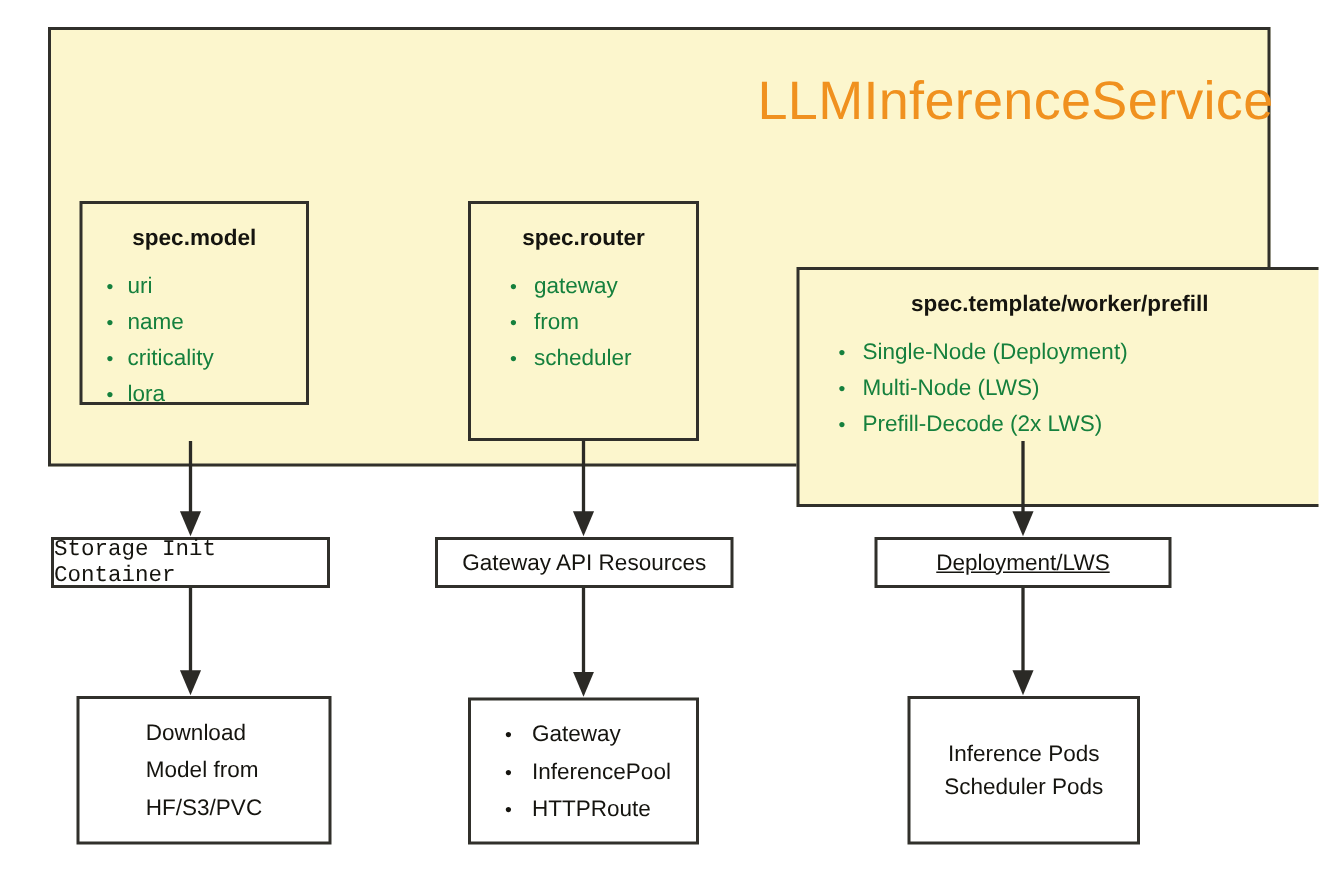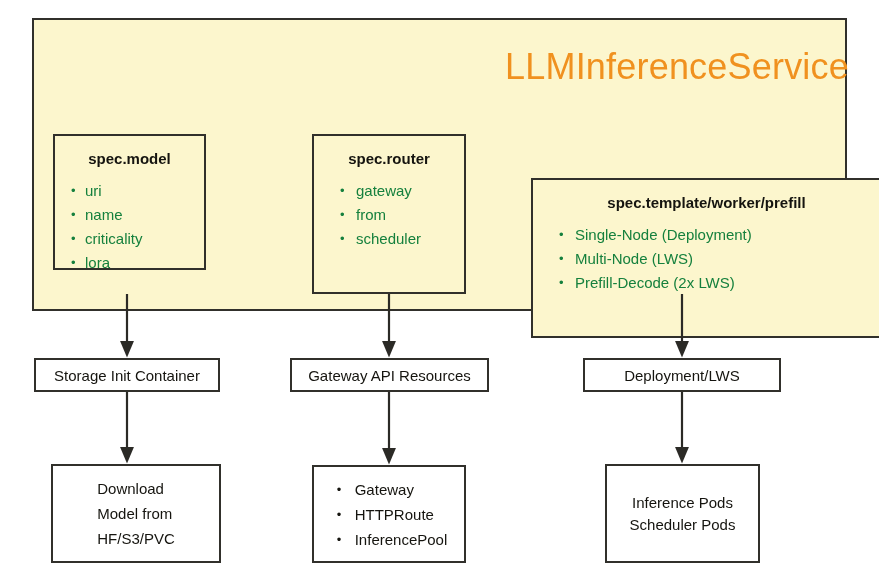--- a/index.html
+++ b/index.html
@@ -103,23 +103,23 @@
   }
   .plain-box .multi {
     text-align: center;
     line-height: 22px;
   }
   .plain-box .left-multi {
     text-align: left;
     line-height: 25px;
   }
 
-  #box-storage-init { left: 34px;  top: 358px; width: 186px; height: 34px; }
+  #box-storage-init { left: 34px;  top: 358px; width: 186px; height: 34px; font-family: Liberation Mono, monospace; }
   #box-gateway-api  { left: 290px; top: 358px; width: 199px; height: 34px; }
-  #box-deploy-lws   { left: 583px; top: 358px; width: 198px; height: 34px; }
+  #box-deploy-lws   { left: 583px; top: 358px; width: 198px; height: 34px; text-decoration: underline; }
 
   #box-download     { left: 51px;  top: 464px; width: 170px; height: 99px; }
   #box-gw-list      { left: 312px; top: 465px; width: 154px; height: 98px; }
   #box-pods         { left: 605px; top: 464px; width: 155px; height: 99px; }
 
   .bullet-list {
     margin: 0;
     padding: 0;
     list-style: none;
     font-size: 15px;
@@ -201,22 +201,22 @@
     <div class="left-multi">
       <div>Download</div>
       <div>Model from</div>
       <div>HF/S3/PVC</div>
     </div>
   </div>
 
   <div class="plain-box" id="box-gw-list">
     <ul class="bullet-list">
       <li>Gateway</li>
+      <li>InferencePool</li>
       <li>HTTPRoute</li>
-      <li>InferencePool</li>
     </ul>
   </div>
 
   <div class="plain-box" id="box-pods">
     <div class="multi">
       <div>Inference Pods</div>
       <div>Scheduler Pods</div>
     </div>
   </div>
 

